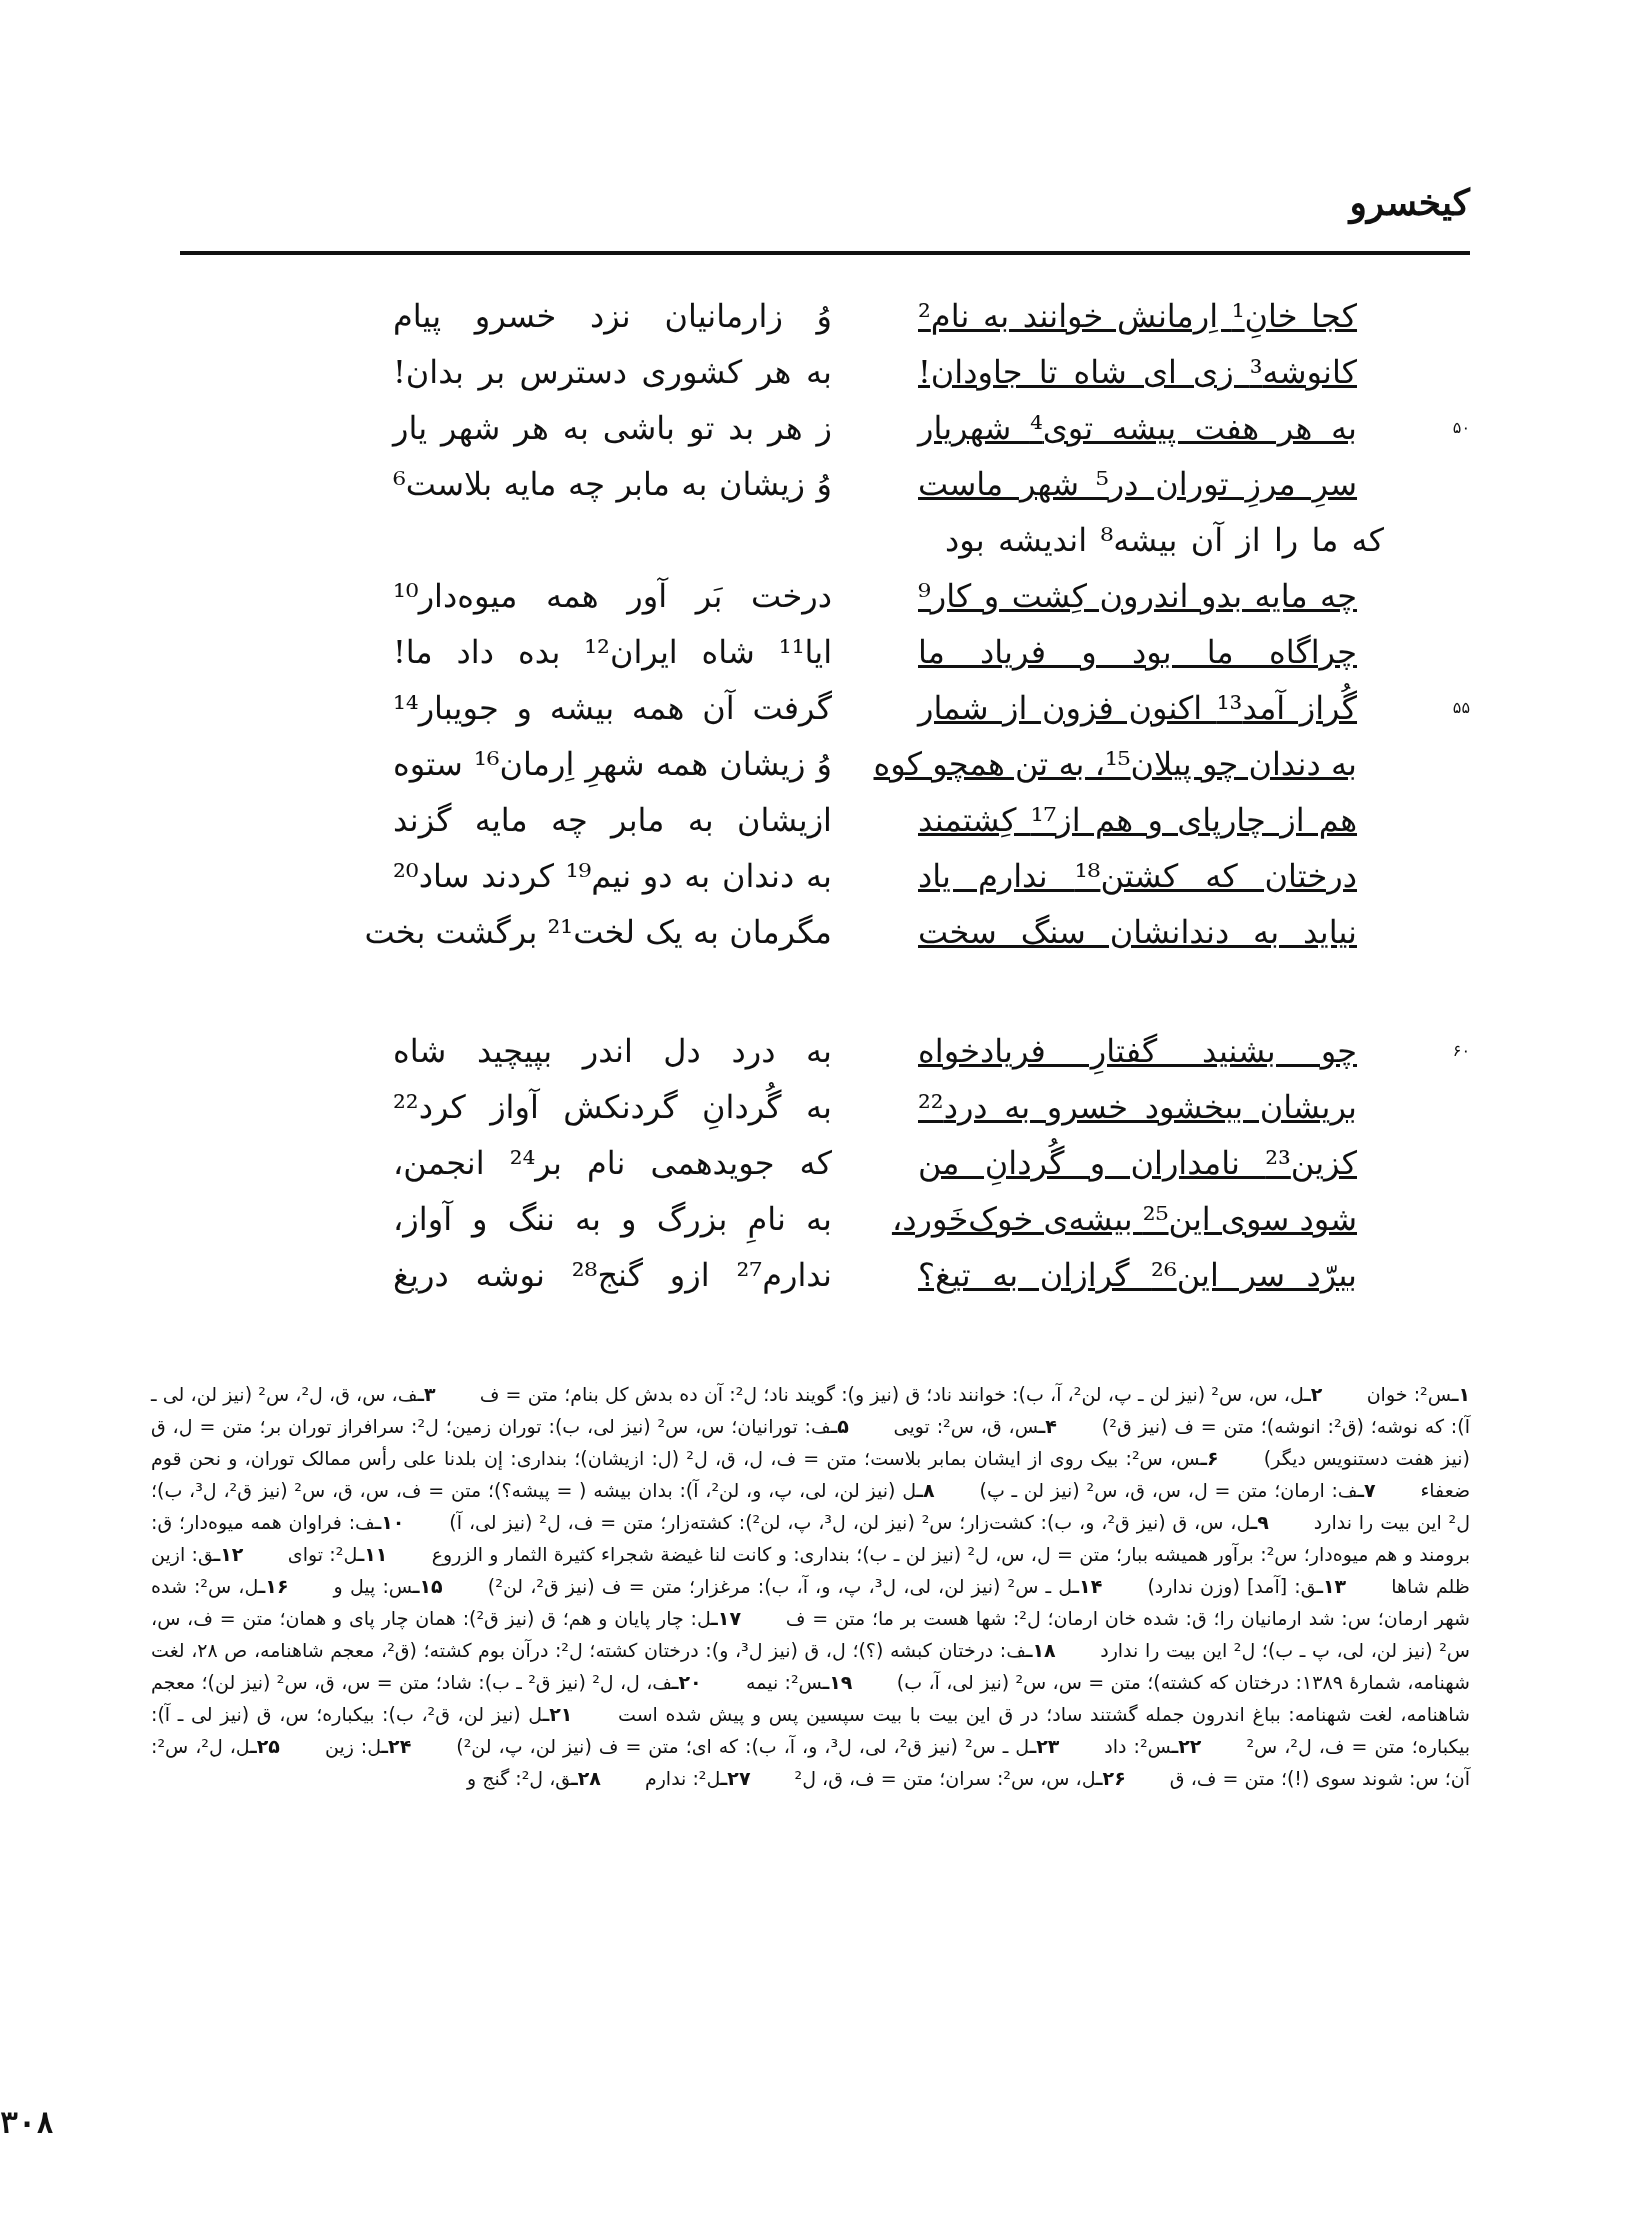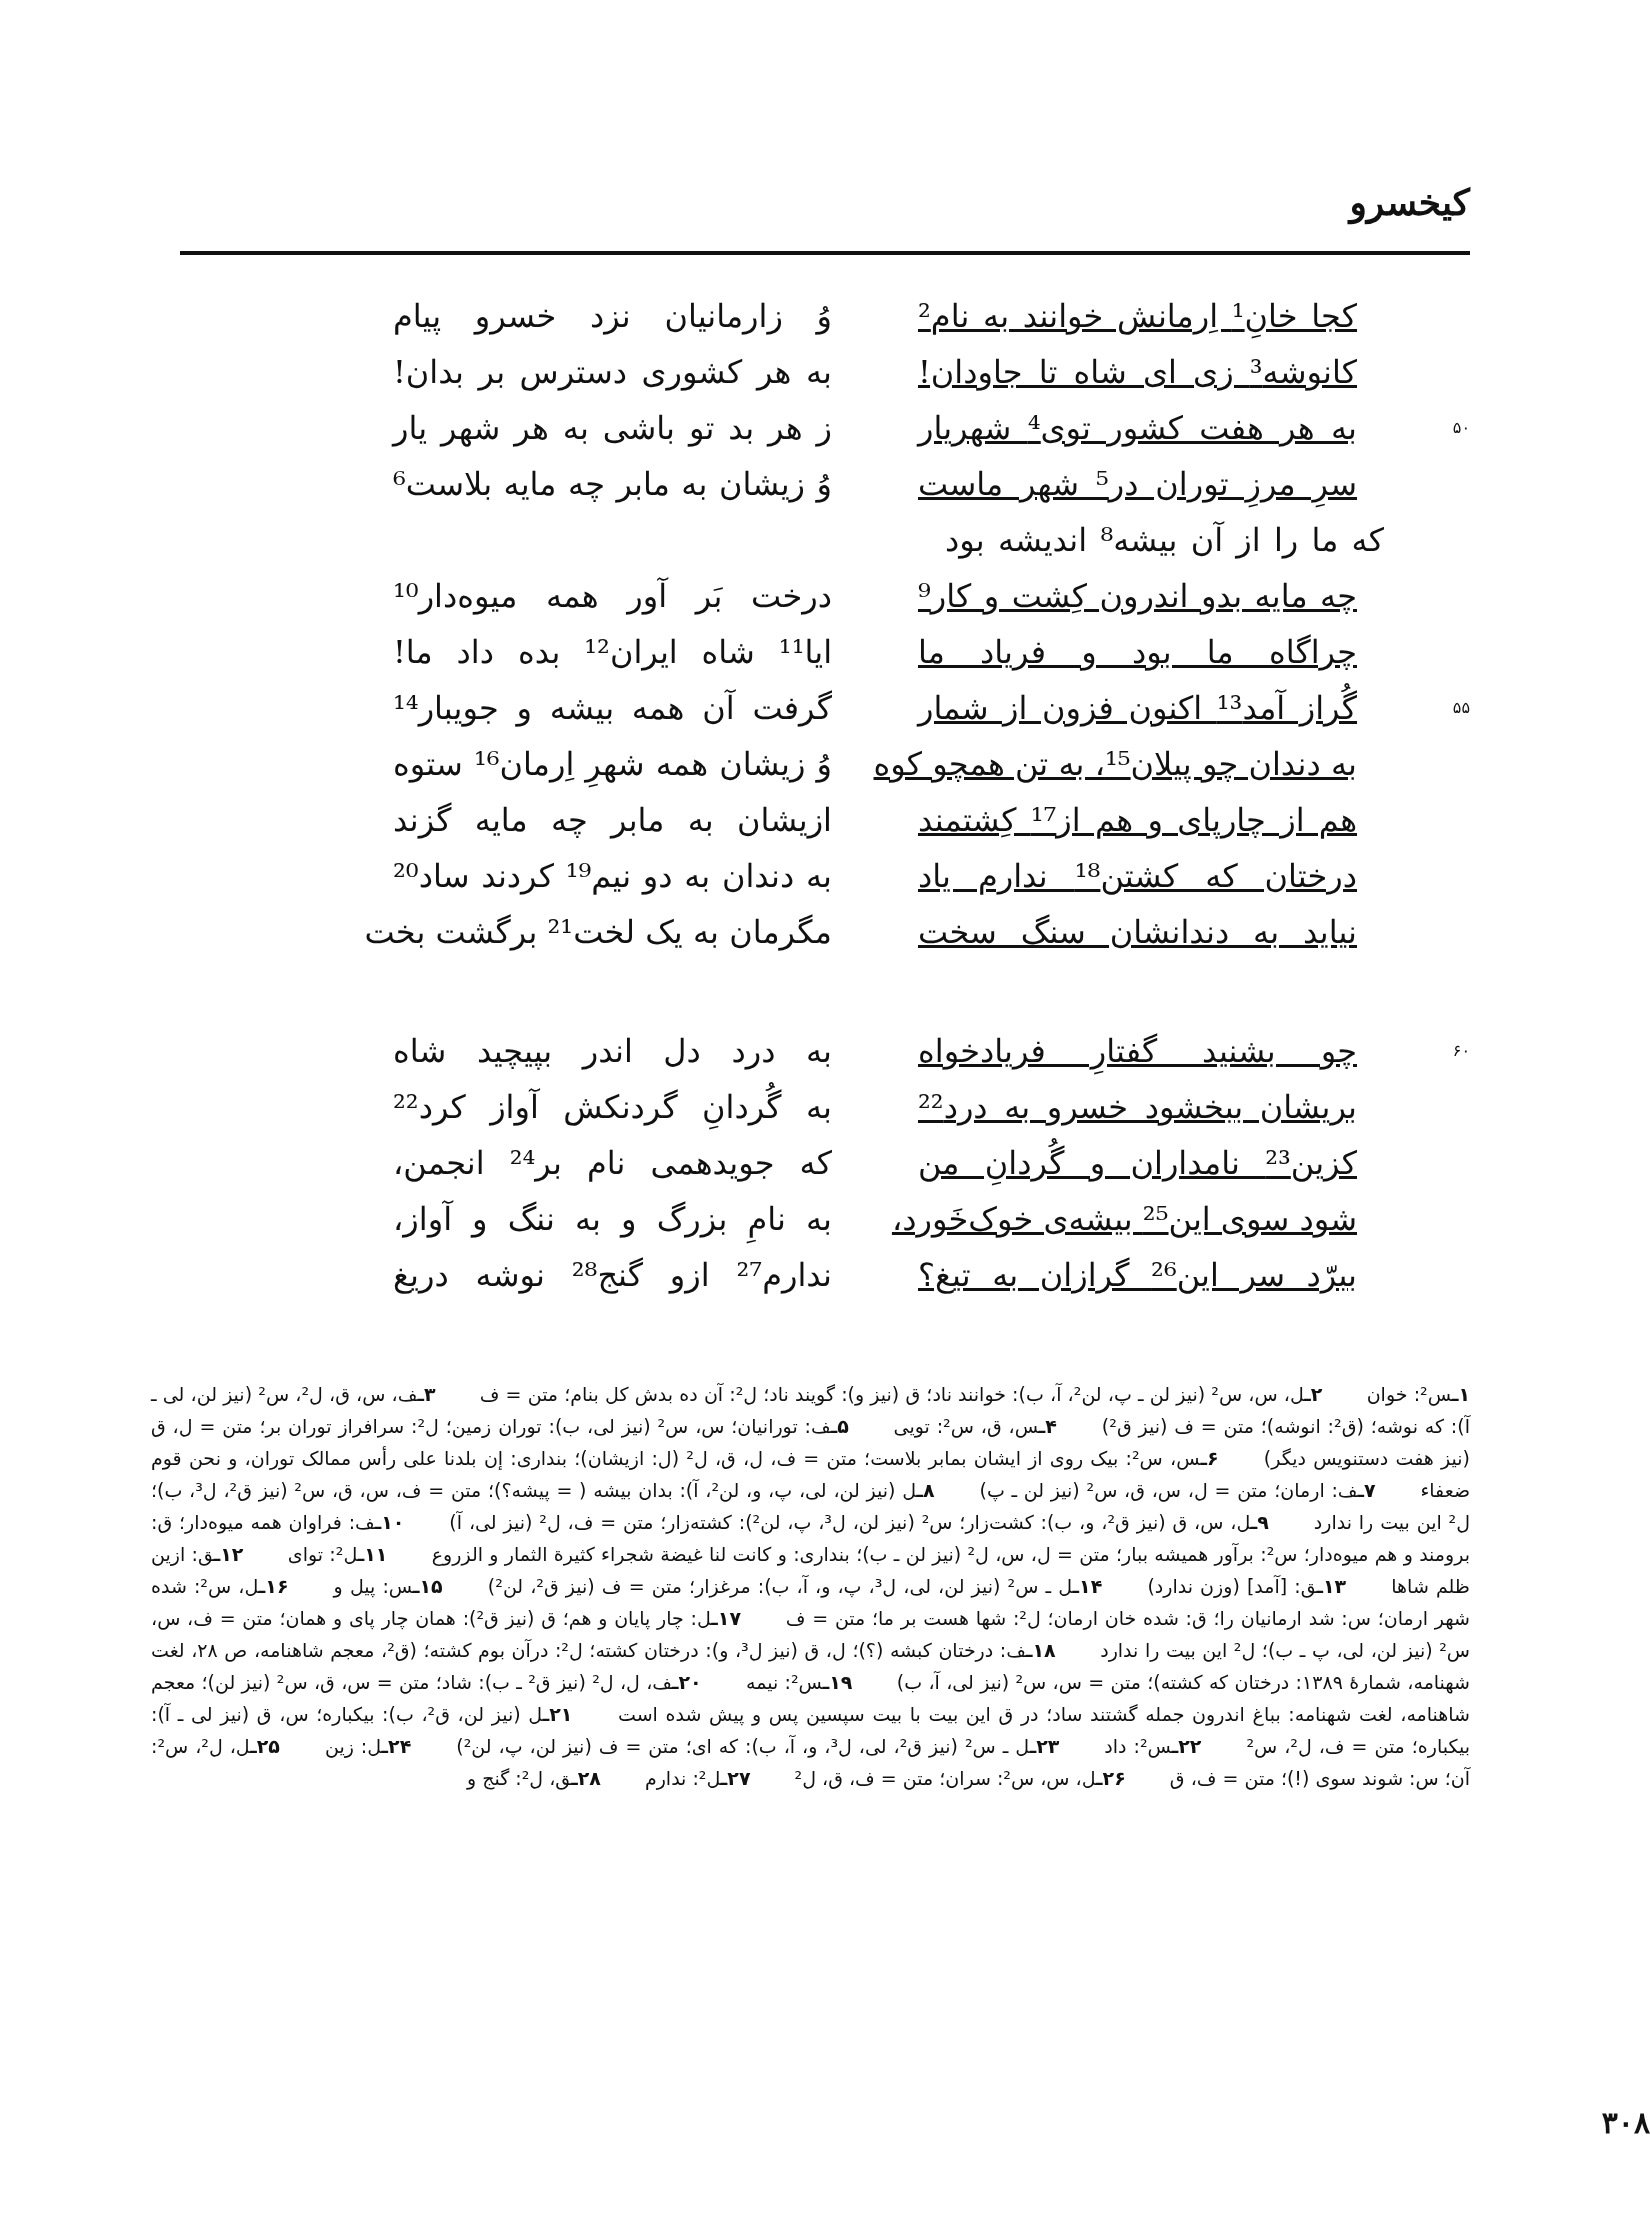--- a/index.html
+++ b/index.html
@@ -35,22 +35,22 @@
     font-family: Liberation Serif, serif; font-size: 16px; line-height: 56px;
   }
   .footnotes {
     position: absolute; top: 1378px; left: 151px; right: 180px;
     font-family: "DejaVu Sans", sans-serif; font-size: 19px; line-height: 32px;
     direction: rtl; text-align: justify;
   }
   .fn { display: inline; margin-left: 38px; }
   .fn-num { font-weight: bold; }
   .page-number {
-    position: absolute; top: 2105px; left: 0; right: 0; text-align: right;
-    font-family: Liberation Serif, serif; font-weight: bold; font-size: 30px;
+    position: absolute; top: 2105px; left: 0; right: 0; text-align: left;
+    font-family: Liberation Mono, monospace; font-weight: bold; font-size: 30px;
   }
 </style>
 </head>
 <body>
 
 <div class="page">
 
   <div class="running-head">کیخسرو</div>
   <div class="head-rule"></div>
 
@@ -61,21 +61,21 @@
           <span class="hemistich right">کجا خانِ¹ اِرمانش خوانند به نام²</span>
           <span class="hemistich left">وُ زارمانیان نزد خسرو پیام</span>
         </div>
         <div class="couplet">
           <span class="verse-num"></span>
           <span class="hemistich right">کانوشه³ زی ای شاه تا جاودان!</span>
           <span class="hemistich left">به هر کشوری دسترس بر بدان!</span>
         </div>
         <div class="couplet">
           <span class="verse-num">۵۰</span>
-          <span class="hemistich right">به هر هفت کشور توی⁴ شهریار</span>
+          <span class="hemistich right">به هر هفت پیشه توی⁴ شهریار</span>
           <span class="hemistich left">ز هر بد تو باشی به هر شهر یار</span>
         </div>
         <div class="couplet">
           <span class="verse-num"></span>
           <span class="hemistich right">سرِ مرزِ توران در⁵ شهر ماست</span>
           <span class="hemistich left">وُ زیشان به مابر چه مایه بلاست⁶</span>
         </div>
         <div class="couplet">
           <span class="verse-num"></span>
           <span class="hemistich left">که ما را از آن بیشه⁸ اندیشه بود</span>

